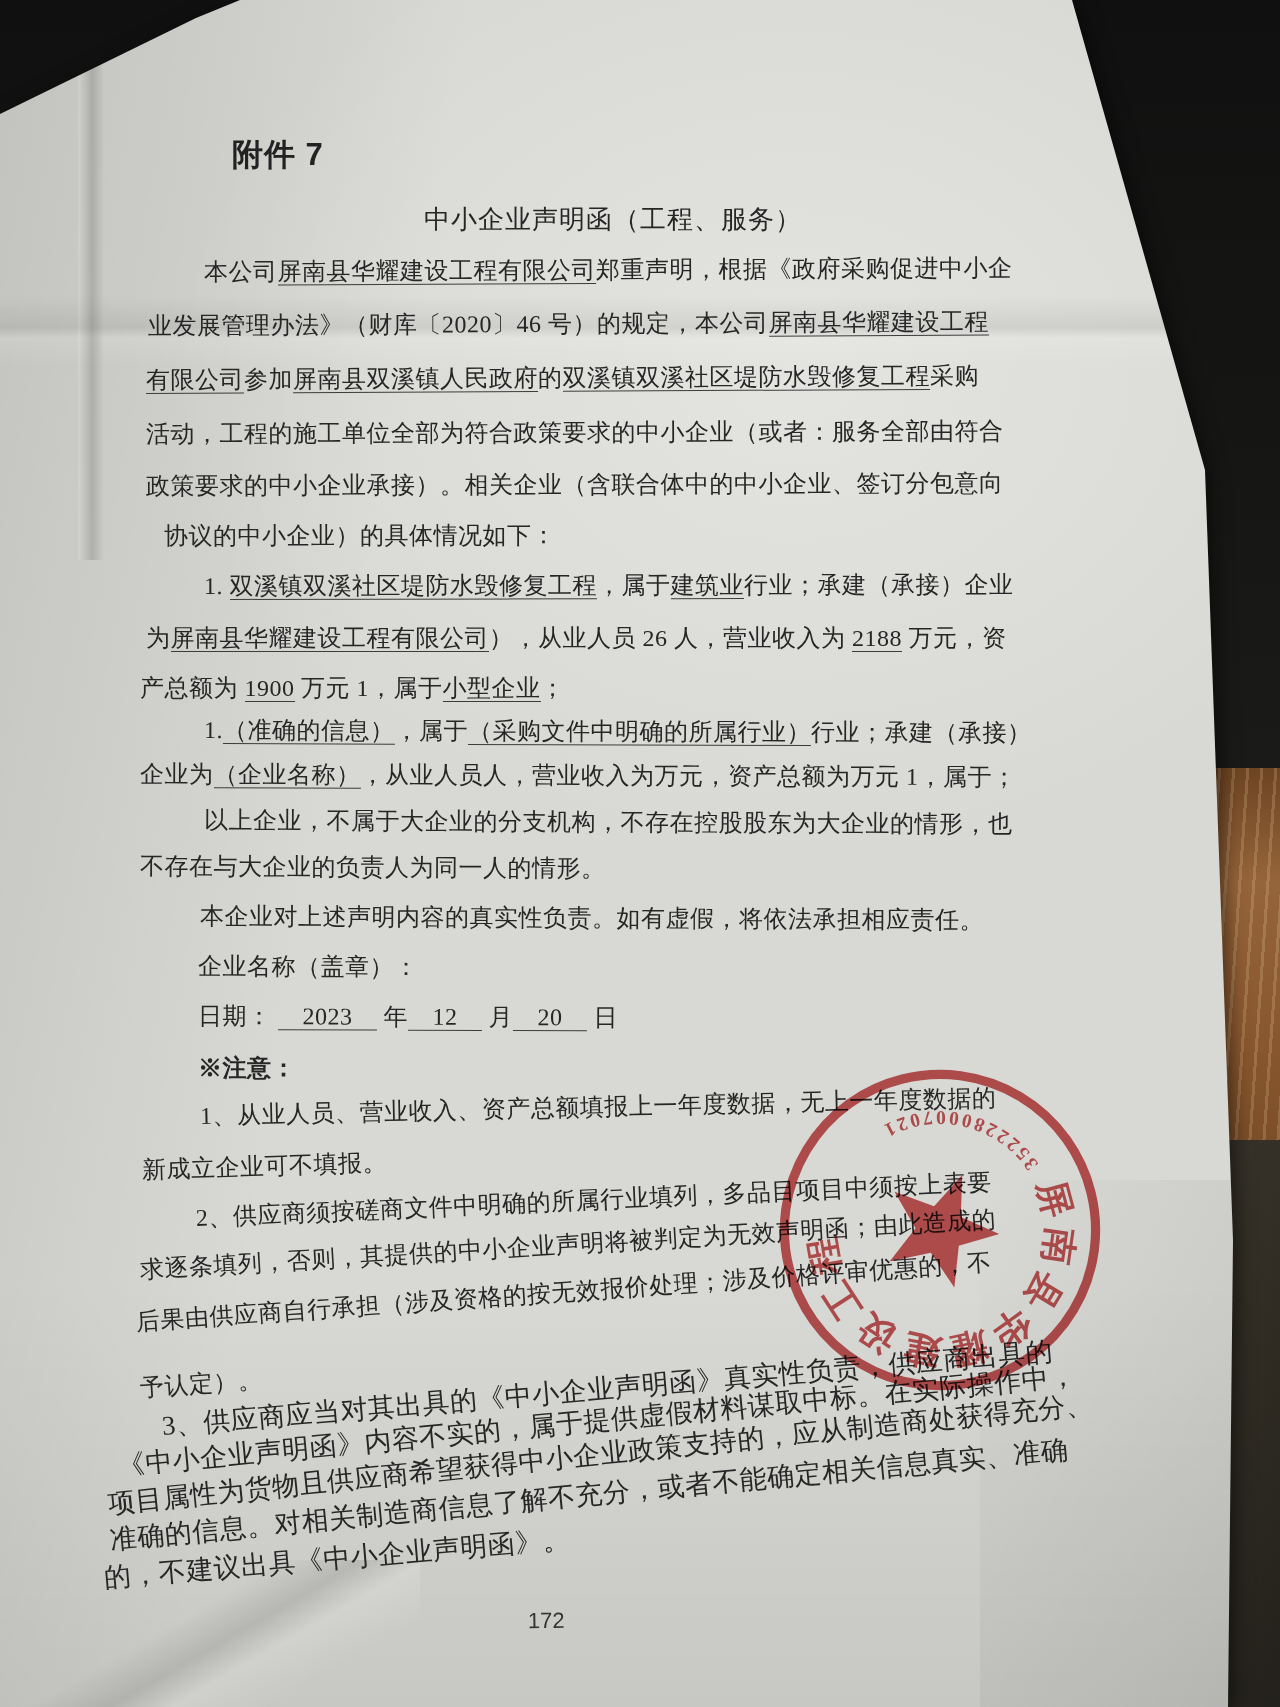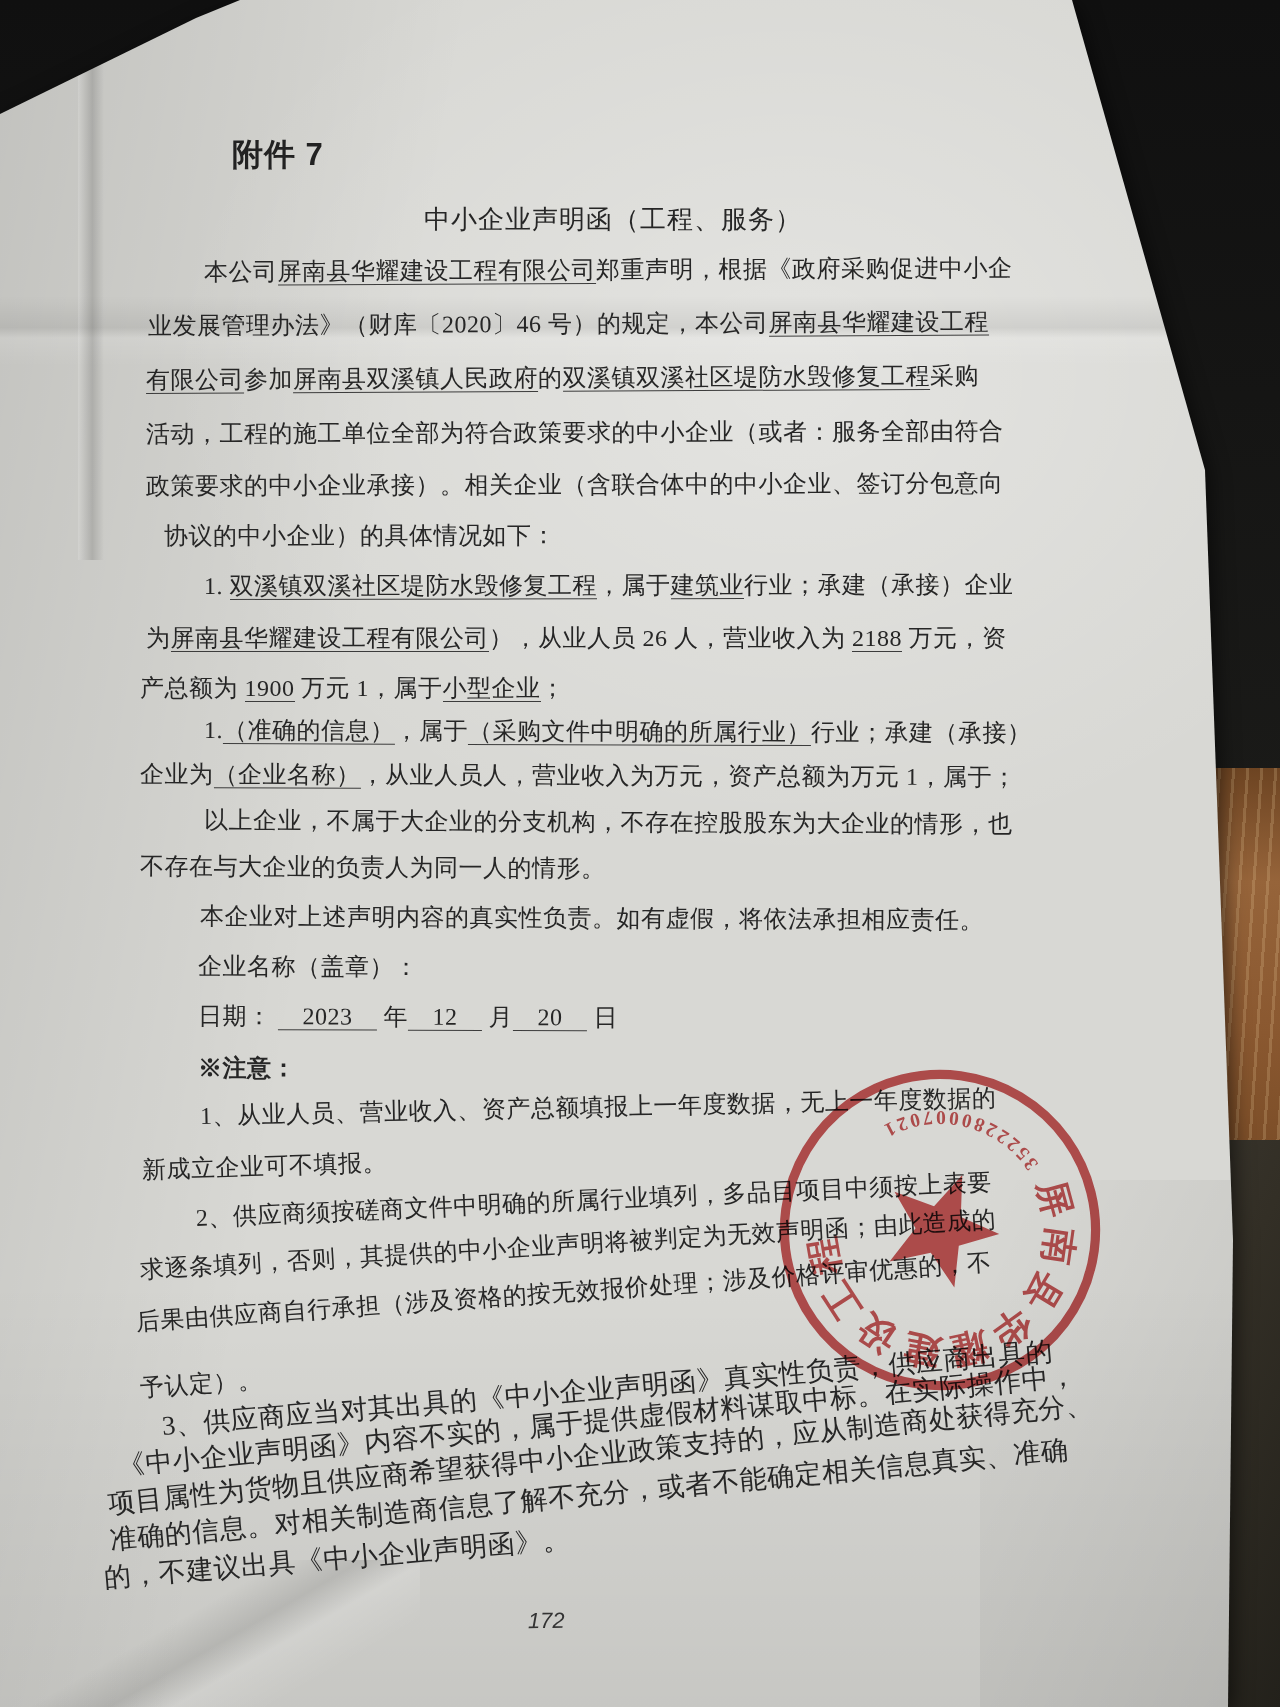--- a/index.html
+++ b/index.html
@@ -34,21 +34,21 @@
   .crease-d{position:absolute;left:-40px;top:1560px;width:460px;height:200px;
     background:linear-gradient(150deg,rgba(0,0,0,0) 40%,rgba(0,0,0,.10) 50%,rgba(255,255,255,.14) 58%,rgba(0,0,0,0) 70%);}
   .shade-right{position:absolute;left:980px;top:1180px;width:300px;height:527px;
     background:linear-gradient(115deg,rgba(0,0,0,0),rgba(0,0,0,.10));}
   
   .title-row{position:absolute;top:134px;left:232px;width:820px;display:flex;gap:66px;
     font-family:"Liberation Sans","DejaVu Sans",sans-serif;font-weight:bold;font-size:31px;color:#222;letter-spacing:1px;white-space:nowrap;flex-direction:column;}
   .subtitle{position:absolute;top:202px;left:424px;font-weight:normal;font-size:26px;color:#262626;letter-spacing:1px;white-space:nowrap;}
   .line{position:absolute;white-space:nowrap;font-size:24px;color:#262626;letter-spacing:.5px;transform-origin:left center;}
   .line .u{border-bottom:1.6px solid #3c3c3c;}
-  .page-num{position:absolute;top:1608px;left:528px;font-family:"Liberation Sans","DejaVu Sans",sans-serif;font-size:22px;color:#333;transform:rotate(-1deg);font-style:italic;}
+  .page-num{position:absolute;top:1608px;left:528px;font-family:"Liberation Sans","DejaVu Sans",sans-serif;font-size:22px;color:#333;transform:rotate(-1deg);}
   
   .stamp{position:absolute;left:766px;top:1056px;width:348px;height:348px;
     transform:rotate(166deg);opacity:.85;mix-blend-mode:multiply;}
   .stamp svg{width:100%;height:100%;}
   .stamp text{font-family:"Liberation Serif","DejaVu Serif",serif;font-weight:bold;fill:#c23a3c;}
 </style>
 </head>
 <body>
 
 <div id="photo">

